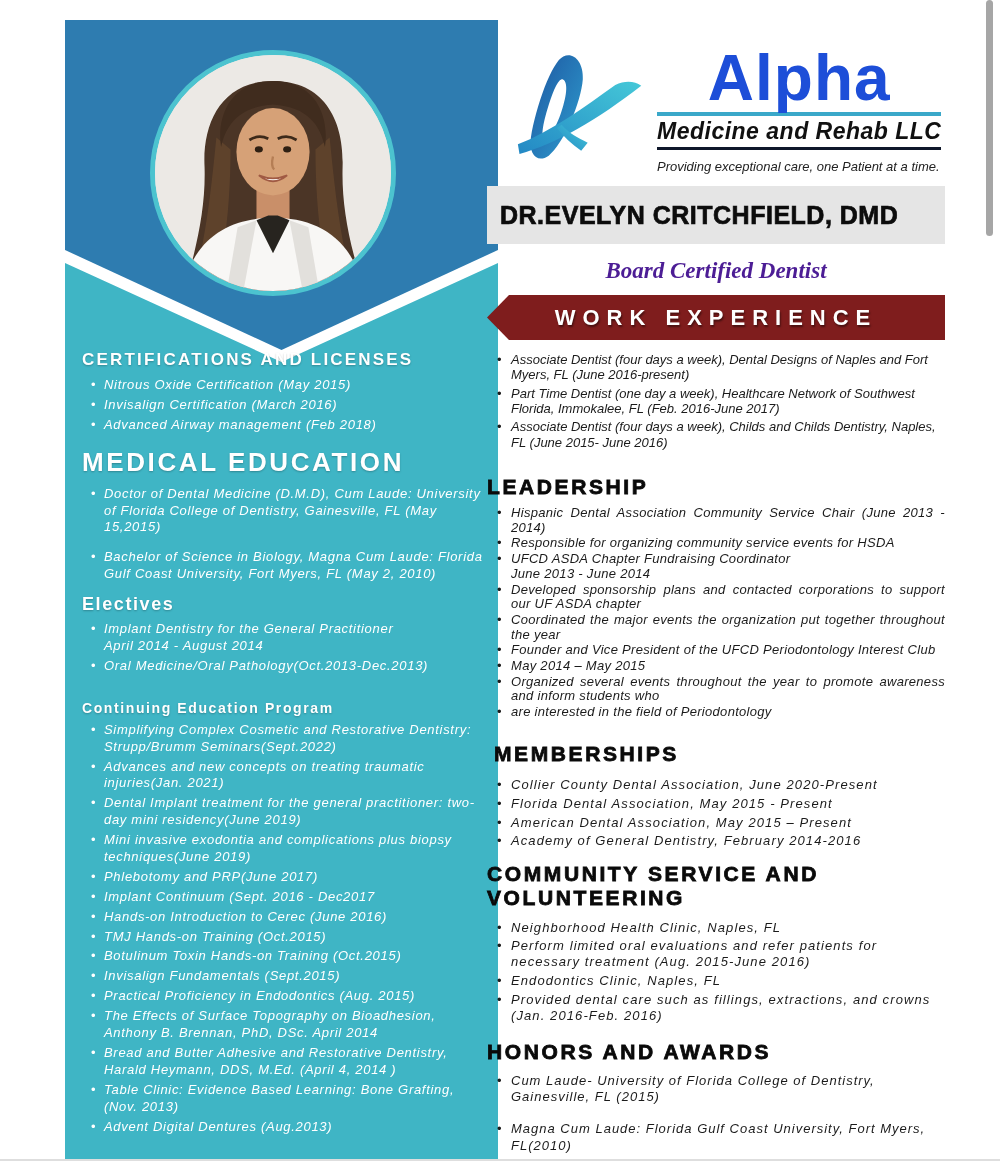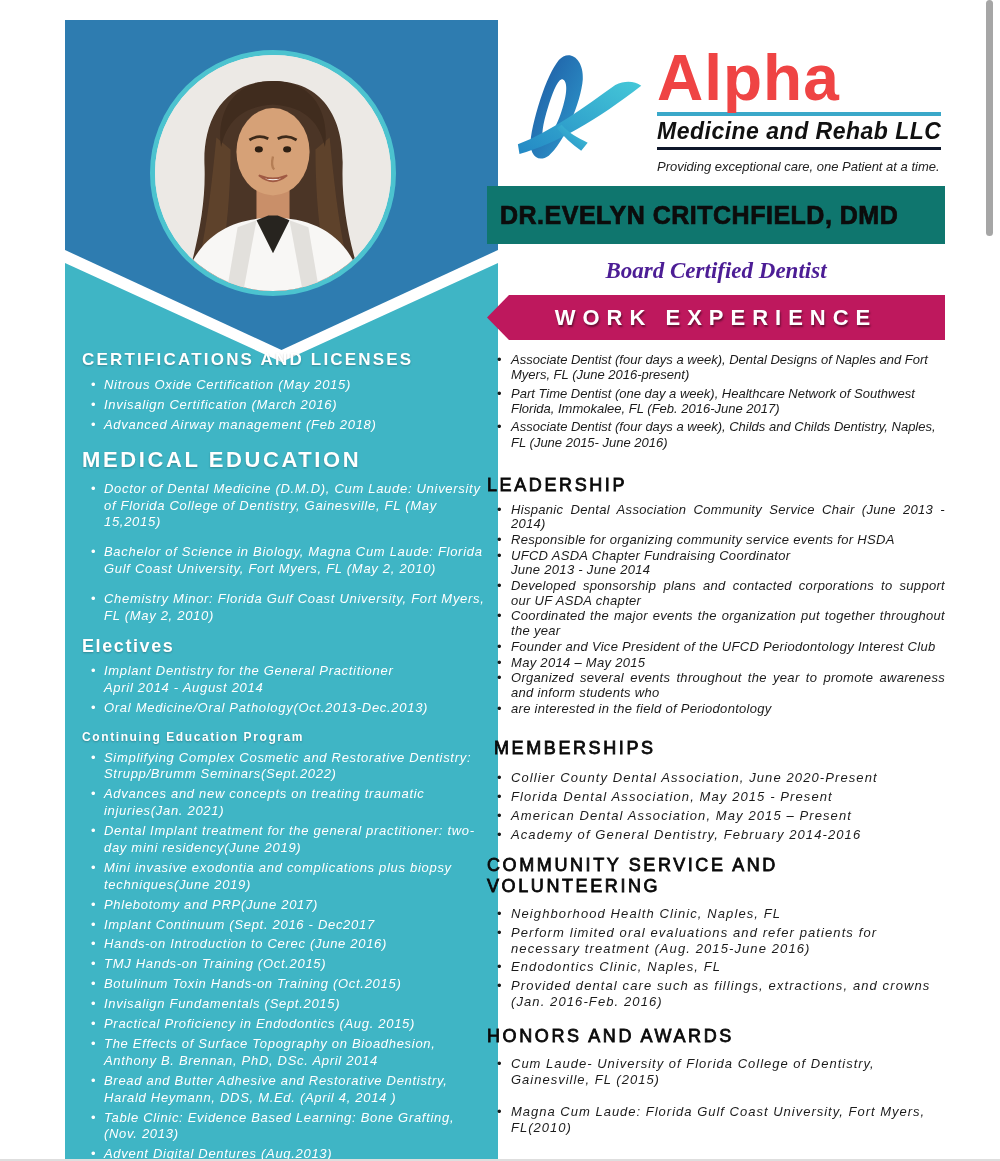--- a/index.html
+++ b/index.html
@@ -28,80 +28,80 @@
   }
   .avatar-wrap svg { display:block; width:100%; height:100%; }
 
   .sidebar-content {
     position:absolute; left:17px; right:12px; top:330px; color:#ffffff;
   }
   .s-h1 {
     font-size:17px; font-weight:bold; letter-spacing:2.2px;
     text-shadow:0 1px 2px rgba(0,0,0,.25); margin-bottom:7px;
   }
-  .s-h1.big { font-size:22px; letter-spacing:2.6px; margin-top:13px; margin-bottom:8px; }
+  .s-h1.big { font-size:26px; letter-spacing:2.6px; margin-top:13px; margin-bottom:8px; }
   .s-h2 { font-size:18px; font-weight:bold; letter-spacing:1.6px; margin-top:11px; margin-bottom:6px;
           text-shadow:0 1px 2px rgba(0,0,0,.25); }
-  .s-h3 { font-size:12px; font-weight:bold; letter-spacing:1.6px; margin-top:13px; margin-bottom:6px;
+  .s-h3 { font-size:14px; font-weight:bold; letter-spacing:1.6px; margin-top:25px; margin-bottom:6px;
           text-shadow:0 1px 2px rgba(0,0,0,.25); }
   ul { list-style:none; }
   .s-list { margin-left:22px; }
   .s-list li {
     position:relative; font-style:italic; font-size:13px; letter-spacing:.7px;
     line-height:1.3; margin-bottom:3px; white-space:pre-line;
   }
   .s-list li::before { content:"•"; position:absolute; left:-13px; font-style:normal; }
   .s-list.spaced li { margin-bottom:13px; }
   .s-list.spaced li:last-child { margin-bottom:0; }
 
   
   .right { position:absolute; left:487px; top:0; width:458px; }
 
   .logo-row { margin-top:40px; margin-left:26px; display:flex; align-items:center; height:142px; }
   .logo-mark { width:138px; height:138px; flex:0 0 auto; }
   .logo-text { margin-left:6px; }
-  .logo-brand { font-size:64px; line-height:.95; font-weight:bold; color:#ef4444; letter-spacing:1px; }
+  .logo-brand { font-size:64px; line-height:.95; font-weight:bold; color:#1d4ed8; letter-spacing:1px;text-align:center; }
   .logo-rule { height:4px; background:#3aa8c9; margin-top:3px; }
   .logo-sub { font-size:23px; font-weight:bold; font-style:italic; color:#111;
               border-bottom:3px solid #0f172a; padding-bottom:2px; margin-top:2px; letter-spacing:.5px; }
   .logo-tag { font-size:13px; font-style:italic; color:#222; margin-top:9px; }
 
   .name-banner {
-    margin-top:4px; height:58px; background:#0f766e; display:flex; align-items:center;
+    margin-top:4px; height:58px; background:#e5e5e5; display:flex; align-items:center;
     padding-left:13px; width:458px;
   }
   .name-banner span { font-size:25px; font-weight:bold; color:#0c0c0c; letter-spacing:.5px;
     -webkit-text-stroke:.7px #0c0c0c; }
 
   .board-sub { text-align:center; margin-top:14px; font-size:23px; font-weight:bold;
     font-style:italic; color:#4c1d95;font-family:Liberation Serif, serif; }
 
   .ribbon {
-    margin-top:11px; height:45px; background:#be185d;
+    margin-top:11px; height:45px; background:#7f1d1d;
     clip-path:polygon(22px 0, 100% 0, 100% 100%, 22px 100%, 0 50%);
     display:flex; align-items:center; justify-content:center;
   }
   .ribbon span { color:#fff; font-weight:bold; font-size:22px; letter-spacing:7px;
     text-shadow:1px 2px 2px rgba(0,0,0,.45); }
 
   .m-list { margin-left:24px; color:#1b1b1b; }
   .m-list li {
     position:relative; font-style:italic; font-size:13px; line-height:1.18;
     margin-bottom:3px; white-space:pre-line;
   }
   .m-list li::before { content:"•"; position:absolute; left:-14px; font-style:normal; }
 
   .we-list { margin-top:12px; }
   .lead-list { margin-top:6px; }
   .lead-list li { text-align:justify; line-height:1.13; margin-bottom:1px; letter-spacing:.3px; }
   .mem-list li, .com-list li { letter-spacing:1.1px; line-height:1.22; }
   .hon-list li { letter-spacing:1px; margin-bottom:16px; line-height:1.25; }
 
   .r-h {
-    font-size:18px; font-weight:normal; color:#0a0a0a; letter-spacing:2.6px;
+    font-size:21px; font-weight:bold; color:#0a0a0a; letter-spacing:2.6px;
     -webkit-text-stroke:.8px #0a0a0a; line-height:1.15;
   }
   .h-lead { margin-top:25px; margin-bottom:7px; }
   .h-mem  { margin-top:22px; margin-left:7px; margin-bottom:11px; }
   .h-com  { margin-top:13px; margin-bottom:9px; width:420px; }
   .h-hon  { margin-top:16px; margin-bottom:9px; }
 
   .scrollbar-thumb {
     position:absolute; right:7px; top:0; width:7px; height:236px;
     background:#a6a6a6; border-radius:4px;
@@ -149,21 +149,20 @@
     <ul class="s-list">
         <li>Nitrous Oxide Certification (May 2015)</li>
         <li>Invisalign Certification (March 2016)</li>
         <li>Advanced Airway management (Feb 2018)</li>
       </ul>
 
     <div class="s-h1 big">MEDICAL EDUCATION</div>
     <ul class="s-list spaced">
         <li>Doctor of Dental Medicine (D.M.D), Cum Laude: University of Florida College of Dentistry, Gainesville, FL (May 15,2015)</li>
         <li>Bachelor of Science in Biology, Magna Cum Laude: Florida Gulf Coast University, Fort Myers, FL (May 2, 2010)</li>
-        <li>Chemistry Minor: Florida Gulf Coast University, Fort Myers, FL (May 2, 2010)</li>
       </ul>
 
     <div class="s-h2">Electives</div>
     <ul class="s-list">
         <li>Implant Dentistry for the General Practitioner
  April 2014 - August 2014</li>
         <li>Oral Medicine/Oral Pathology(Oct.2013-Dec.2013)</li>
       </ul>
 
     <div class="s-h3">Continuing Education Program</div>

